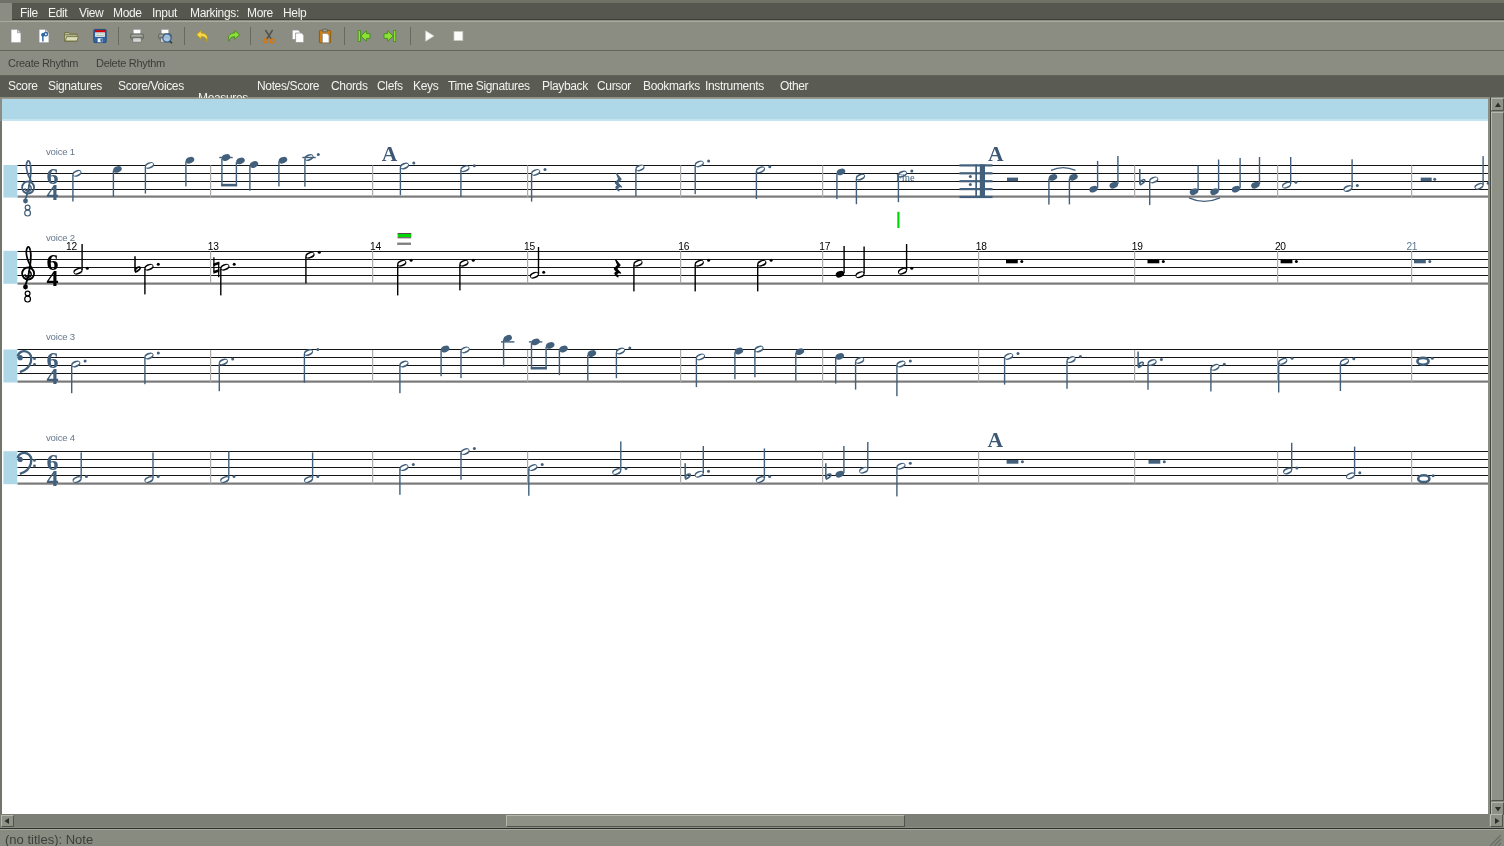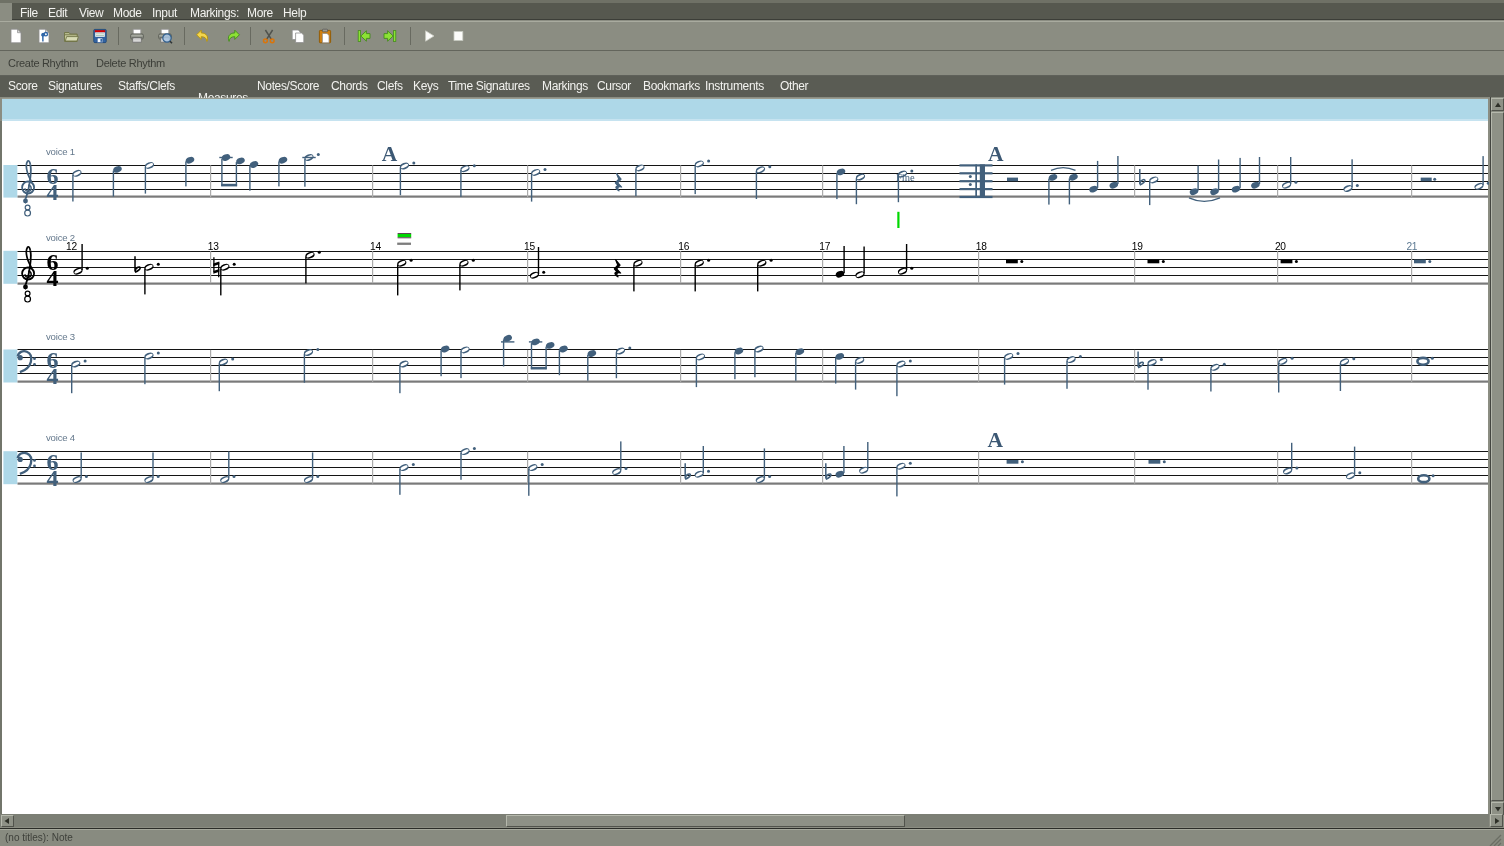--- a/index.html
+++ b/index.html
@@ -3,21 +3,21 @@
 * { margin:0; padding:0; box-sizing:border-box; }
 body { width:1504px; height:846px; overflow:hidden; font-family:"Liberation Sans",sans-serif; background:#8b8d82; position:relative; -webkit-font-smoothing:antialiased; }
 .menubar { position:absolute; left:0; top:3px; width:1504px; height:17px; background:#56584f; color:#f2f2ef; font-size:12px; letter-spacing:-0.35px; border-bottom:1px solid #3c3e38;margin-left:12px; }
 .toolbar { position:absolute; left:0; top:21px; width:1504px; height:30px; background:#8b8d82; border-top:1px solid #a9ab9f; border-bottom:1px solid #63655c; }
 .row2 { position:absolute; left:0; top:52px; width:1504px; height:24px; background:#8b8d82; color:#3c3e38; font-size:11px; letter-spacing:-0.3px; border-bottom:1px solid #5f615a; }
 .menurow { position:absolute; left:0; top:76px; width:1504px; height:21px; background:#5a5c54; color:#f2f2ef; font-size:12px; letter-spacing:-0.35px; }
 .bluebar { position:absolute; left:2px; top:98px; width:1486px; height:22.5px; background:#aed8e8; border-top:1px solid #9a9c90; border-bottom:2px solid #c6e3f0; }
 .canvas { position:absolute; left:0px; top:120.5px; width:1488px; height:694px; background:#ffffff; border-left:2px solid #72756b; }
 .vsb { position:absolute; left:1489.5px; top:97px; width:14.5px; height:718px; background:#898c81; border-left:1.5px solid #43453f; }
 .hsb { position:absolute; left:0px; top:814.3px; width:1489px; height:13.2px; background:#7c7f75; }
-.statusbar { position:absolute; left:0; top:829px; width:1504px; height:17px; background:#888b80; border-top:1px solid #a6a99d; color:#3e403a; font-size:10px; }
+.statusbar { position:absolute; left:0; top:829px; width:1504px; height:17px; background:#888b80; border-top:1px solid #a6a99d; color:#3e403a; font-size:13px; }
 </style></head>
 <body>
 <div style="position:absolute;left:0;top:0;width:1504px;height:3px;background:#6f7166"></div>
 <div class="menubar">
     <span style="position:absolute;left:8px;top:2.5px">File</span>
     <span style="position:absolute;left:36px;top:2.5px">Edit</span>
     <span style="position:absolute;left:67px;top:2.5px">View</span>
     <span style="position:absolute;left:101px;top:2.5px">Mode</span>
     <span style="position:absolute;left:140px;top:2.5px">Input</span>
     <span style="position:absolute;left:178px;top:2.5px">Markings:</span>
@@ -107,28 +107,28 @@
     <div style="position:absolute;left:344px;top:5px;width:1px;height:18px;background:#686a60"></div>
     <div style="position:absolute;left:410px;top:5px;width:1px;height:18px;background:#686a60"></div>
   </div>
 <div class="row2">
     <span style="position:absolute;left:8px;top:5px">Create Rhythm</span>
     <span style="position:absolute;left:96px;top:5px">Delete Rhythm</span>
   </div>
 <div class="menurow">
     <span style="position:absolute;left:8px;top:3px">Score</span>
     <span style="position:absolute;left:48px;top:3px">Signatures</span>
-    <span style="position:absolute;left:118px;top:3px">Staffs/Clefs</span>
+    <span style="position:absolute;left:118px;top:3px">Score/Voices</span>
     <span style="position:absolute;left:198px;top:15px">Measures</span>
     <span style="position:absolute;left:257px;top:3px">Notes/Score</span>
     <span style="position:absolute;left:331px;top:3px">Chords</span>
     <span style="position:absolute;left:377px;top:3px">Clefs</span>
     <span style="position:absolute;left:413px;top:3px">Keys</span>
     <span style="position:absolute;left:448px;top:3px">Time Signatures</span>
-    <span style="position:absolute;left:542px;top:3px">Markings</span>
+    <span style="position:absolute;left:542px;top:3px">Playback</span>
     <span style="position:absolute;left:597px;top:3px">Cursor</span>
     <span style="position:absolute;left:643px;top:3px">Bookmarks</span>
     <span style="position:absolute;left:705px;top:3px">Instruments</span>
     <span style="position:absolute;left:780px;top:3px">Other</span>
   </div>
 <div class="bluebar"></div>
 <div class="canvas"></div>
 <svg style="position:absolute;left:0;top:0" width="1489" height="846" viewBox="0 0 1489 846" font-family="Liberation Sans,sans-serif">
 <rect x="3.4" y="165.0" width="13.9" height="32.599999999999994" fill="#aed8e8"></rect>
 <rect x="3.4" y="250.79999999999998" width="13.9" height="33.0" fill="#aed8e8"></rect>

